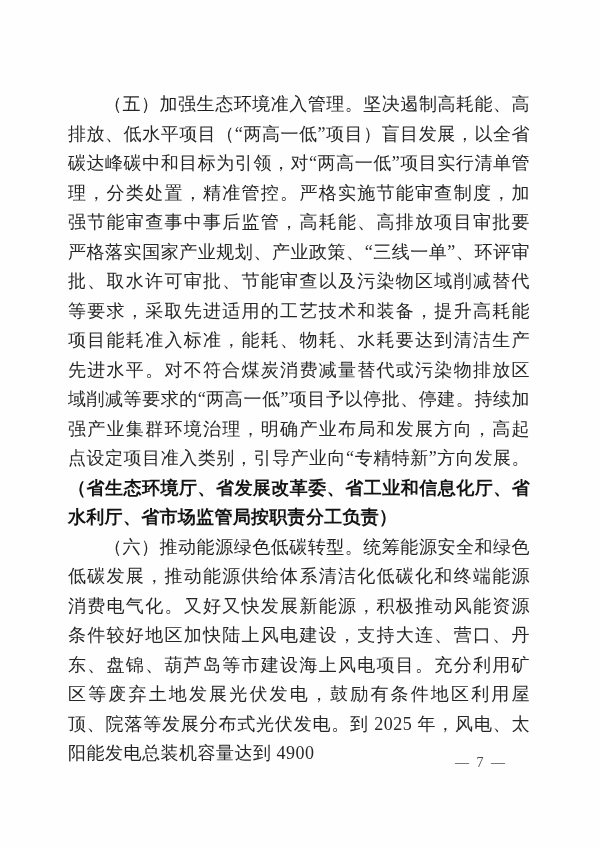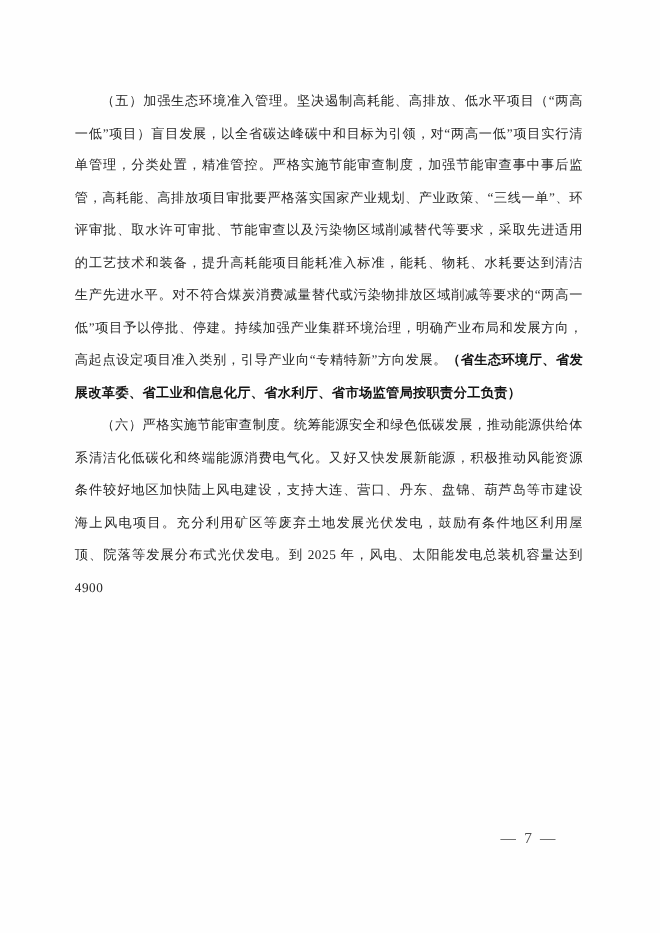--- a/index.html
+++ b/index.html
@@ -14,24 +14,24 @@
     overflow: hidden;
   }
   .page {
     position: absolute;
     inset: 0;
     background: #fefefe;
   }
   .doc {
     position: absolute;
     left: 68px;
-    top: 77px;
+    top: 90px;
     width: 462px;
     font-family: "Liberation Serif", "DejaVu Serif", serif;
-    font-size: 12px;
+    font-size: 18px;
     line-height: 29.5px;
     color: #262626;
     text-align: justify;
     letter-spacing: 0.5px;
   }
   .para {
     margin: 0;
     text-indent: 2em;
   }
   .seg-normal {
@@ -59,16 +59,16 @@
     letter-spacing: 2px;
     white-space: nowrap;
   }
 </style>
 </head>
 <body>
 
 <div class="page">
   <div class="doc">
       <p class="para"><span class="seg-normal">（五）</span><span class="seg-lead">加强生态环境准入管理。</span><span class="seg-normal">坚决遏制高耗能、高排放、低水平项目（“两高一低”项目）盲目发展，以全省碳达峰碳中和目标为引领，对“两高一低”项目实行清单管理，分类处置，精准管控。严格实施节能审查制度，加强节能审查事中事后监管，高耗能、高排放项目审批要严格落实国家产业规划、产业政策、“三线一单”、环评审批、取水许可审批、节能审查以及污染物区域削减替代等要求，采取先进适用的工艺技术和装备，提升高耗能项目能耗准入标准，能耗、物耗、水耗要达到清洁生产先进水平。对不符合煤炭消费减量替代或污染物排放区域削减等要求的“两高一低”项目予以停批、停建。持续加强产业集群环境治理，明确产业布局和发展方向，高起点设定项目准入类别，引导产业向“专精特新”方向发展。</span><span class="seg-bold">（省生态环境厅、省发展改革委、省工业和信息化厅、省水利厅、省市场监管局按职责分工负责）</span></p>
-      <p class="para"><span class="seg-normal">（六）</span><span class="seg-lead">严格实施节能审查制度。</span><span class="seg-normal">统筹能源安全和绿色低碳发展，推动能源供给体系清洁化低碳化和终端能源消费电气化。又好又快发展新能源，积极推动风能资源条件较好地区加快陆上风电建设，支持大连、营口、丹东、盘锦、葫芦岛等市建设海上风电项目。充分利用矿区等废弃土地发展光伏发电，鼓励有条件地区利用屋顶、院落等发展分布式光伏发电。到 2025 年，风电、太阳能发电总装机容量达到 4900</span></p>
+      <p class="para"><span class="seg-normal">（六）</span><span class="seg-lead">推动能源绿色低碳转型。</span><span class="seg-normal">统筹能源安全和绿色低碳发展，推动能源供给体系清洁化低碳化和终端能源消费电气化。又好又快发展新能源，积极推动风能资源条件较好地区加快陆上风电建设，支持大连、营口、丹东、盘锦、葫芦岛等市建设海上风电项目。充分利用矿区等废弃土地发展光伏发电，鼓励有条件地区利用屋顶、院落等发展分布式光伏发电。到 2025 年，风电、太阳能发电总装机容量达到 4900</span></p>
     </div>
   <div class="page-number">— 7 —</div>
 </div>
 
 </body></html>

